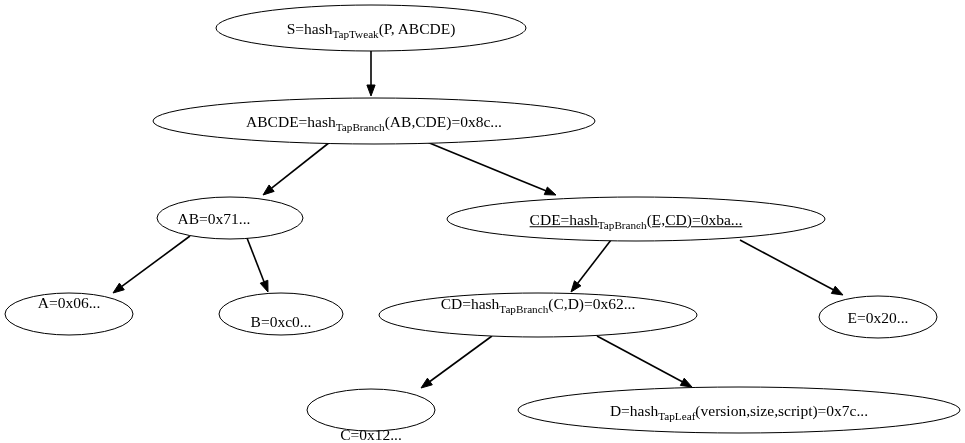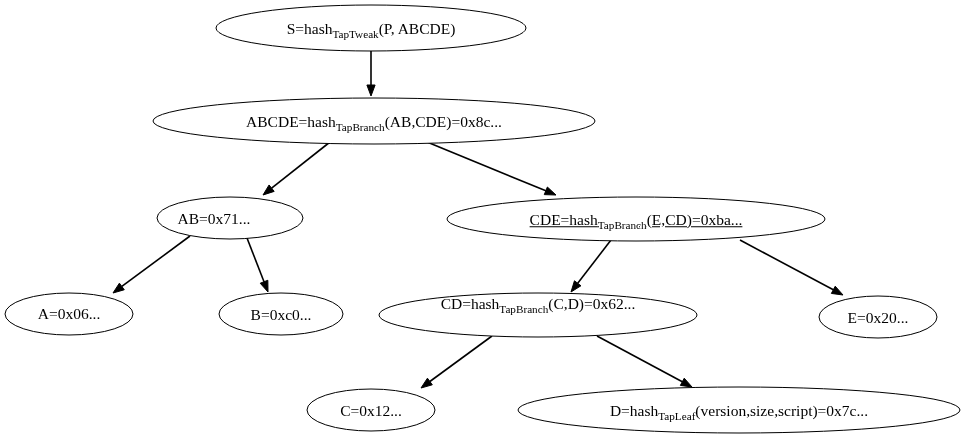--- a/index.html
+++ b/index.html
@@ -115,20 +115,20 @@
         <ellipse class="node-ellipse" cx="878" cy="317" rx="59" ry="21"></ellipse>
         <ellipse class="node-ellipse" cx="371" cy="410" rx="64" ry="21"></ellipse>
         <ellipse class="node-ellipse" cx="739" cy="410" rx="221" ry="23"></ellipse>
       </g>
   </svg>
   <div id="labels-layer">
       <div class="node-label" style="left: 371px; top: 29px;"><span>S=hash</span><sub>TapTweak</sub><span>(P, ABCDE)</span></div>
       <div class="node-label" style="left: 374px; top: 122px; text-align: center;"><span>ABCDE=hash</span><sub>TapBranch</sub><span>(AB,CDE)=0x8c...</span></div>
       <div class="node-label" style="left: 214px; top: 219px;"><span>AB=0x71...</span></div>
       <div class="node-label" style="left: 636px; top: 220px; text-decoration: underline;"><span>CDE=hash</span><sub>TapBranch</sub><span>(E,CD)=0xba...</span></div>
-      <div class="node-label" style="left: 69px; top: 314px;"><span>A=0x06...</span></div>
-      <div class="node-label" style="left: 281px; top: 315px;"><span>B=0xc0...</span></div>
+      <div class="node-label" style="left: 69px; top: 303px;"><span>A=0x06...</span></div>
+      <div class="node-label" style="left: 281px; top: 322px;"><span>B=0xc0...</span></div>
       <div class="node-label" style="left: 538px; top: 304px;"><span>CD=hash</span><sub>TapBranch</sub><span>(C,D)=0x62...</span></div>
       <div class="node-label" style="left: 878px; top: 318px;"><span>E=0x20...</span></div>
-      <div class="node-label" style="left: 371px; top: 411px;"><span>C=0x12...</span></div>
+      <div class="node-label" style="left: 371px; top: 435px;"><span>C=0x12...</span></div>
       <div class="node-label" style="left: 739px; top: 411px;"><span>D=hash</span><sub>TapLeaf</sub><span>(version,size,script)=0x7c...</span></div>
     </div>
 </div>
 
 </body></html>

